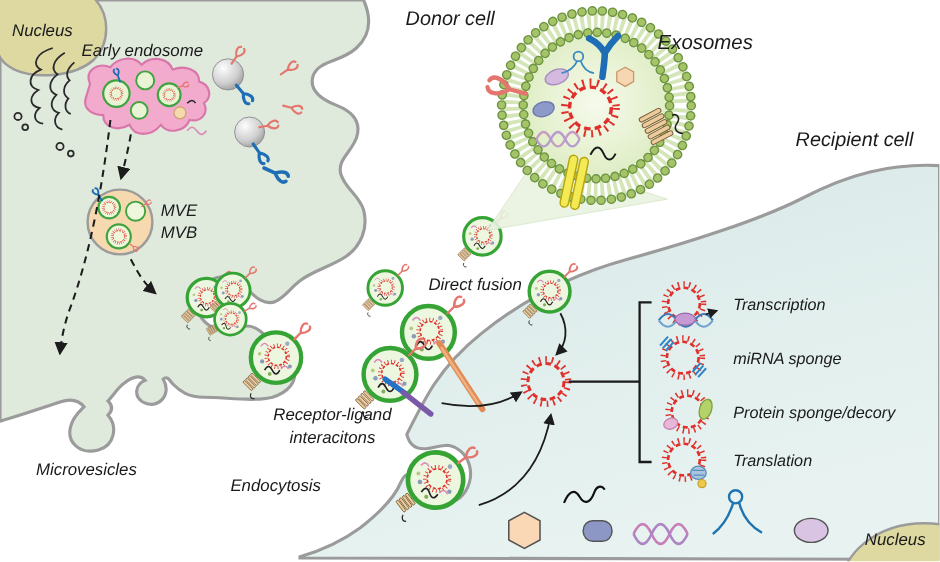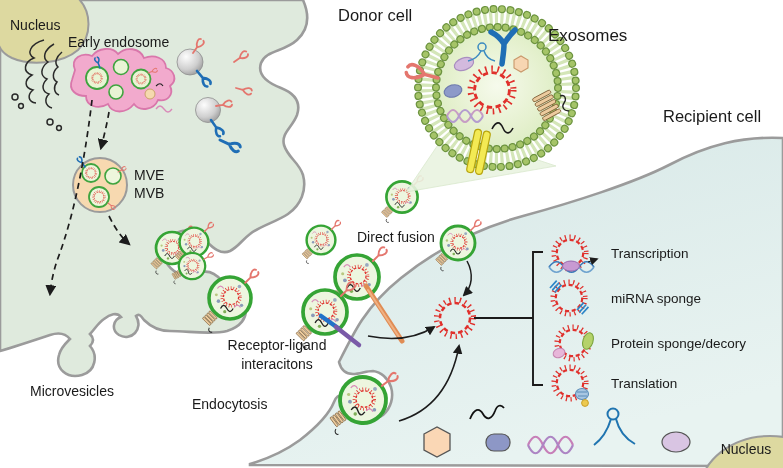--- a/index.html
+++ b/index.html
@@ -1,17 +1,17 @@
 <!DOCTYPE html>
 <html><head>
 <meta charset="utf-8">
 <style>
   html,body{margin:0;padding:0;background:#fff;}
   #fig{position:relative;width:783px;height:468px;background:#fff;overflow:hidden;
-       font-family:"Liberation Sans", sans-serif;}
+       font-family:"Liberation Sans", sans-serif;font-style:italic;}
   svg text{font-family:"Liberation Sans", sans-serif;fill:#1a1a1a;}
   .lab{font-size:14px;}
   .lab-s{font-size:13.5px;}
   .title{font-size:16.5px;}
   .big{font-size:17px;}
 </style>
 </head>
 <body>
 
 <div id="fig">

